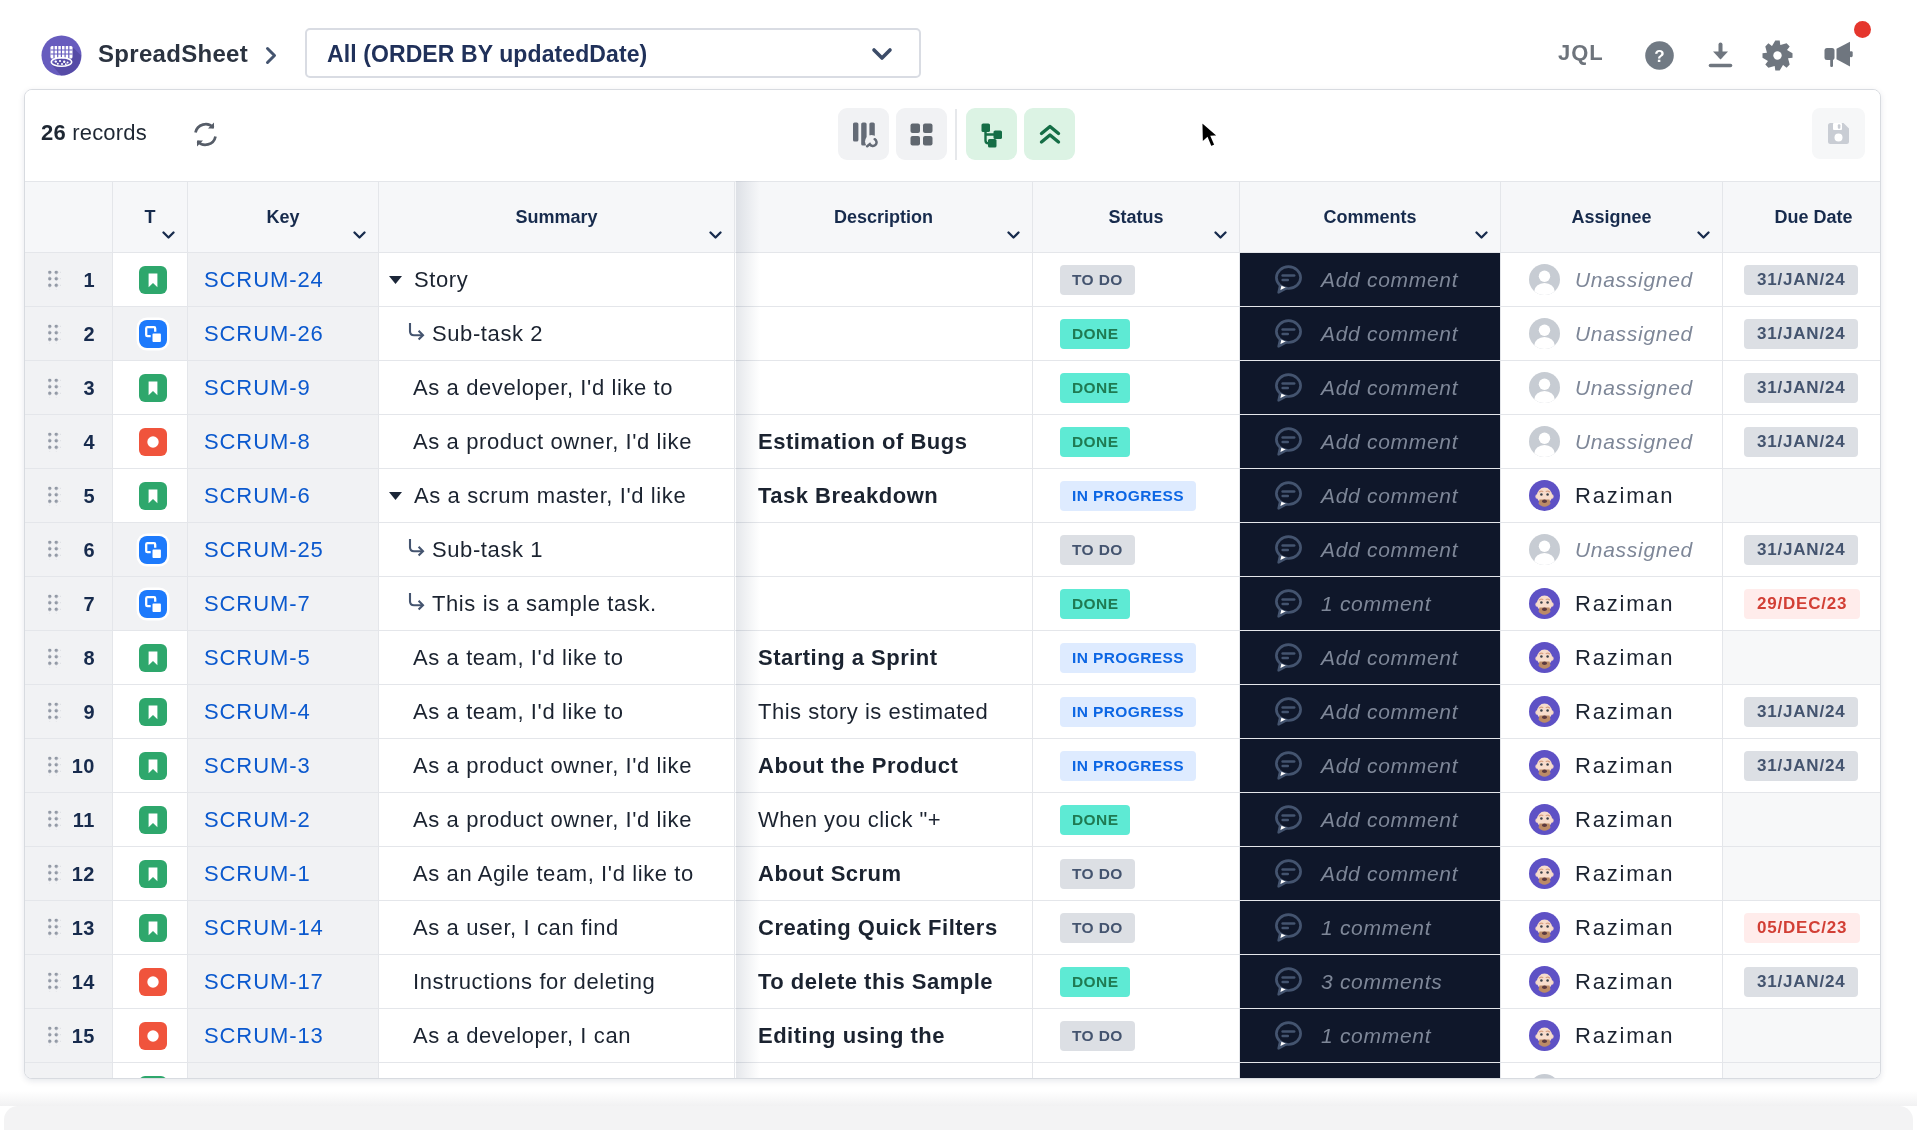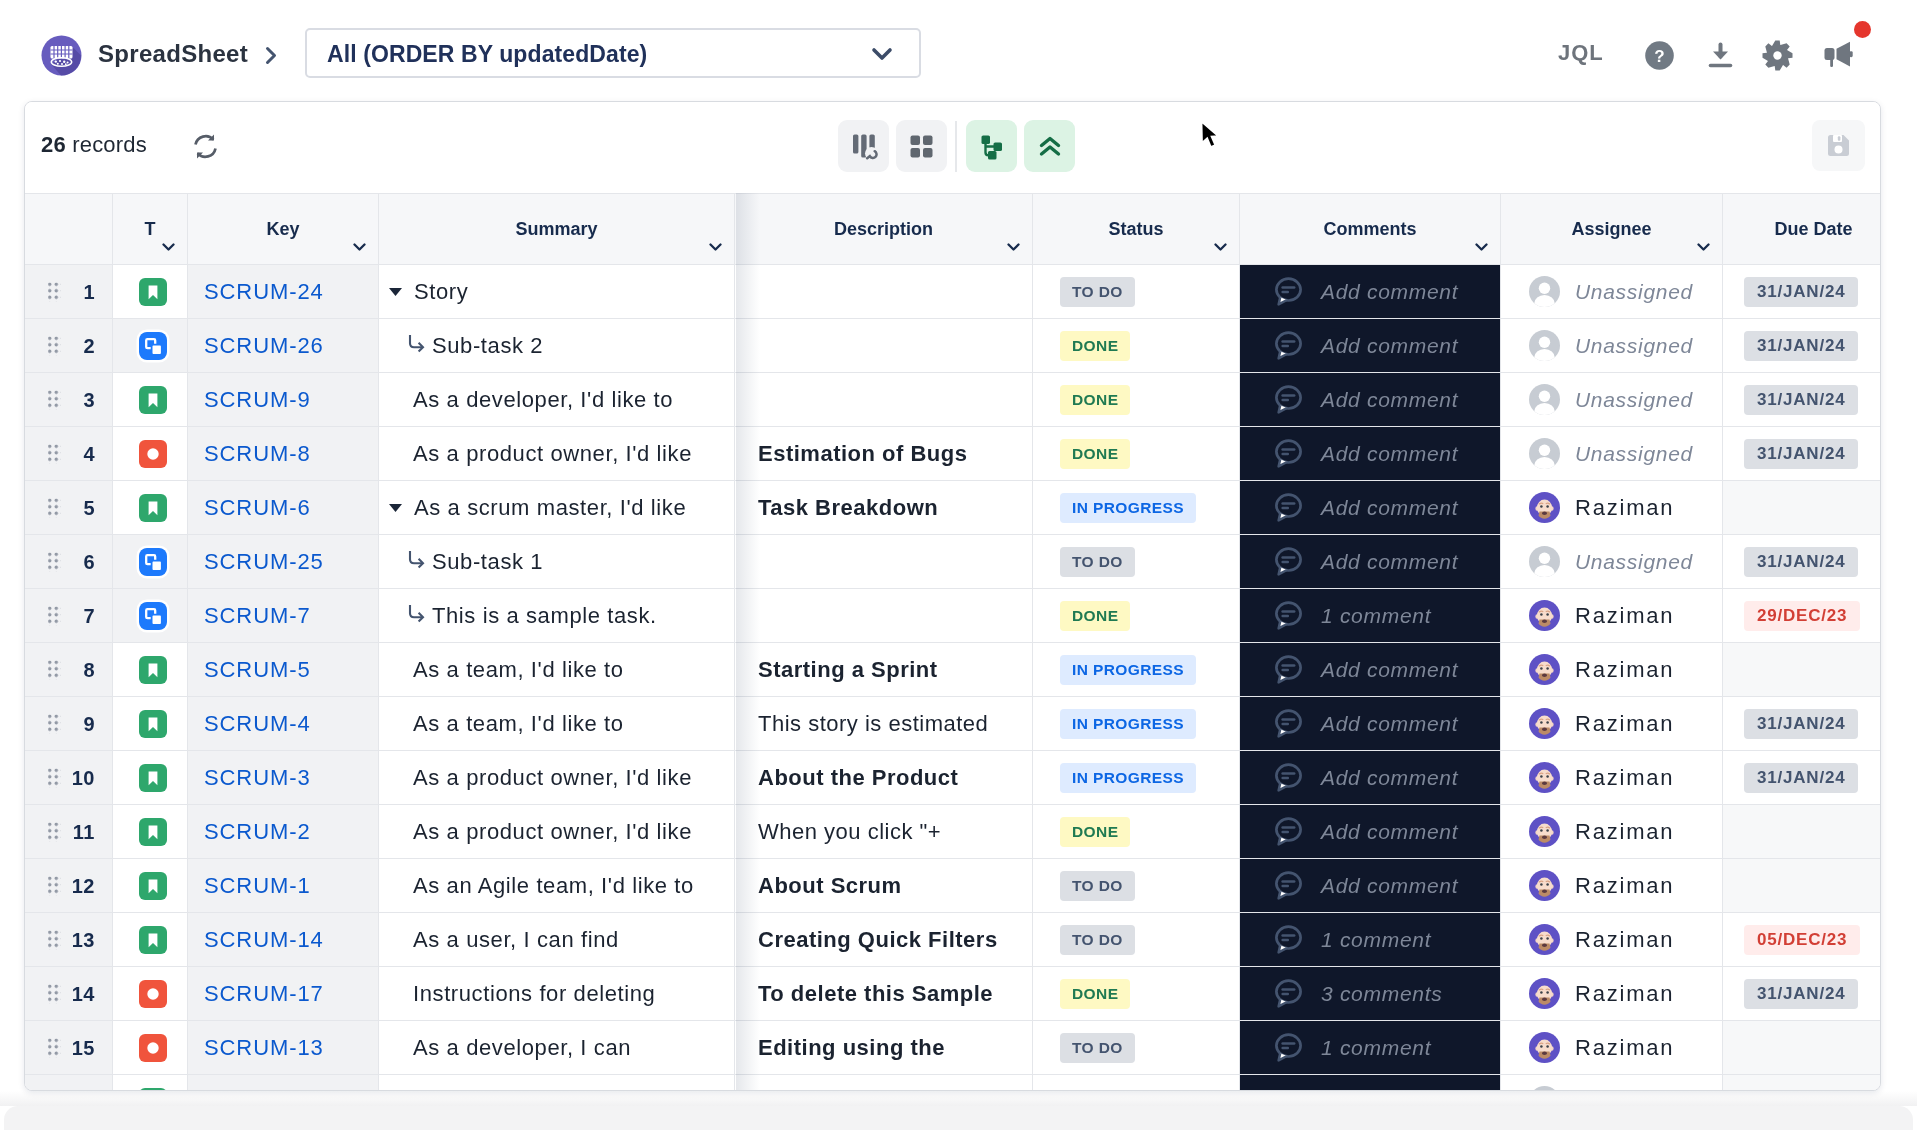--- a/index.html
+++ b/index.html
@@ -11,21 +11,21 @@
 .apptitle { position:absolute; left:98px; top:40px; font-size:24px; font-weight:bold; color:#2B3340; letter-spacing:.3px; }
 .bcchev { position:absolute; left:265px; top:46px; }
 .selectbox { position:absolute; left:305px; top:28px; width:616px; height:50px; border:2px solid #D9DCE3; border-radius:5px; background:#fff; }
 .selectbox .stext { position:absolute; left:20px; top:11px; font-size:23px; font-weight:bold; color:#20315A; letter-spacing:.1px; }
 .selectbox .schev { position:absolute; right:26px; top:17px; }
 .jql { position:absolute; left:1558px; top:40px; font-size:22px; font-weight:bold; color:#6E747C; letter-spacing:1px;text-align:right; }
 .topicon { position:absolute; }
 .reddot { position:absolute; left:1854px; top:21px; width:17px; height:17px; border-radius:50%; background:#E5362D; }
 
 
-.card { position:absolute; left:24px; top:101px; width:1857px; height:990px; background:#fff;
+.card { position:absolute; left:24px; top:89px; width:1857px; height:990px; background:#fff;
   border:1px solid #D8DBE0; border-radius:8px; box-shadow:0 2px 6px rgba(9,30,66,.10); overflow:hidden; }
 .toolbar { position:absolute; left:0; top:0; width:100%; height:91px; background:#fff; }
 .records { position:absolute; left:16px; top:30px; font-size:22px; color:#1E2733; letter-spacing:.2px; }
 .records b { font-weight:bold; }
 .refresh { position:absolute; left:167px; top:30px; }
 .tbtn { position:absolute; top:18px; width:51px; height:52px; border-radius:9px; background:#F1F2F4; display:flex; align-items:center; justify-content:center; }
 .tbtn.green { background:#DCF3E4; }
 .tdivider { position:absolute; left:930px; top:19px; width:2px; height:51px; background:#E6E8EB; }
 .searchbox { position:absolute; left:1599px; top:17px; width:171px; height:53px; border:2px solid #D3D7DE; border-radius:4px; background:#fff; }
 .searchbox svg { position:absolute; left:13px; top:14px; }
@@ -56,21 +56,21 @@
 .sumin.f { padding-left:34px; }
 .sumin.p { padding-left:9px; }
 .sumin.p .tri { margin-right:11px; }
 .sumin.c { padding-left:27px; }
 .sumin.c .carr { margin-right:7px; margin-top:-4px; }
 td.desc { padding-left:23px; font-size:22px; color:#1B2330; letter-spacing:.5px; }
 .db { font-weight:bold; }
 td.stat { padding-left:27px; }
 .pill { display:inline-block; font-size:15.5px; font-weight:bold; letter-spacing:.4px; padding:6px 12px; border-radius:4px; }
 .st-todo { background:#DCDFE4; color:#44546F; }
-.st-done { background:#fef9c3; color:#1F7A52; }
+.st-done { background:#5eead4; color:#1F7A52; }
 .st-prog { background:#DEEBFF; color:#0C66E4; }
 td.com { background:#0f172a; }
 .comin { display:flex; align-items:center; padding-left:33px; }
 .comin svg { flex:none; }
 .ctext { margin-left:17px; font-size:21px; font-style:italic; color:#7E8798; letter-spacing:.7px; }
 td.asg { }
 .asgin { display:flex; align-items:center; padding-left:28px; }
 .asgin svg { flex:none; }
 .uname { margin-left:15px; font-size:21px; font-style:italic; color:#7E8798; letter-spacing:.7px; }
 .rname { margin-left:15px; font-size:22px; color:#1B2330; letter-spacing:1.8px; }

